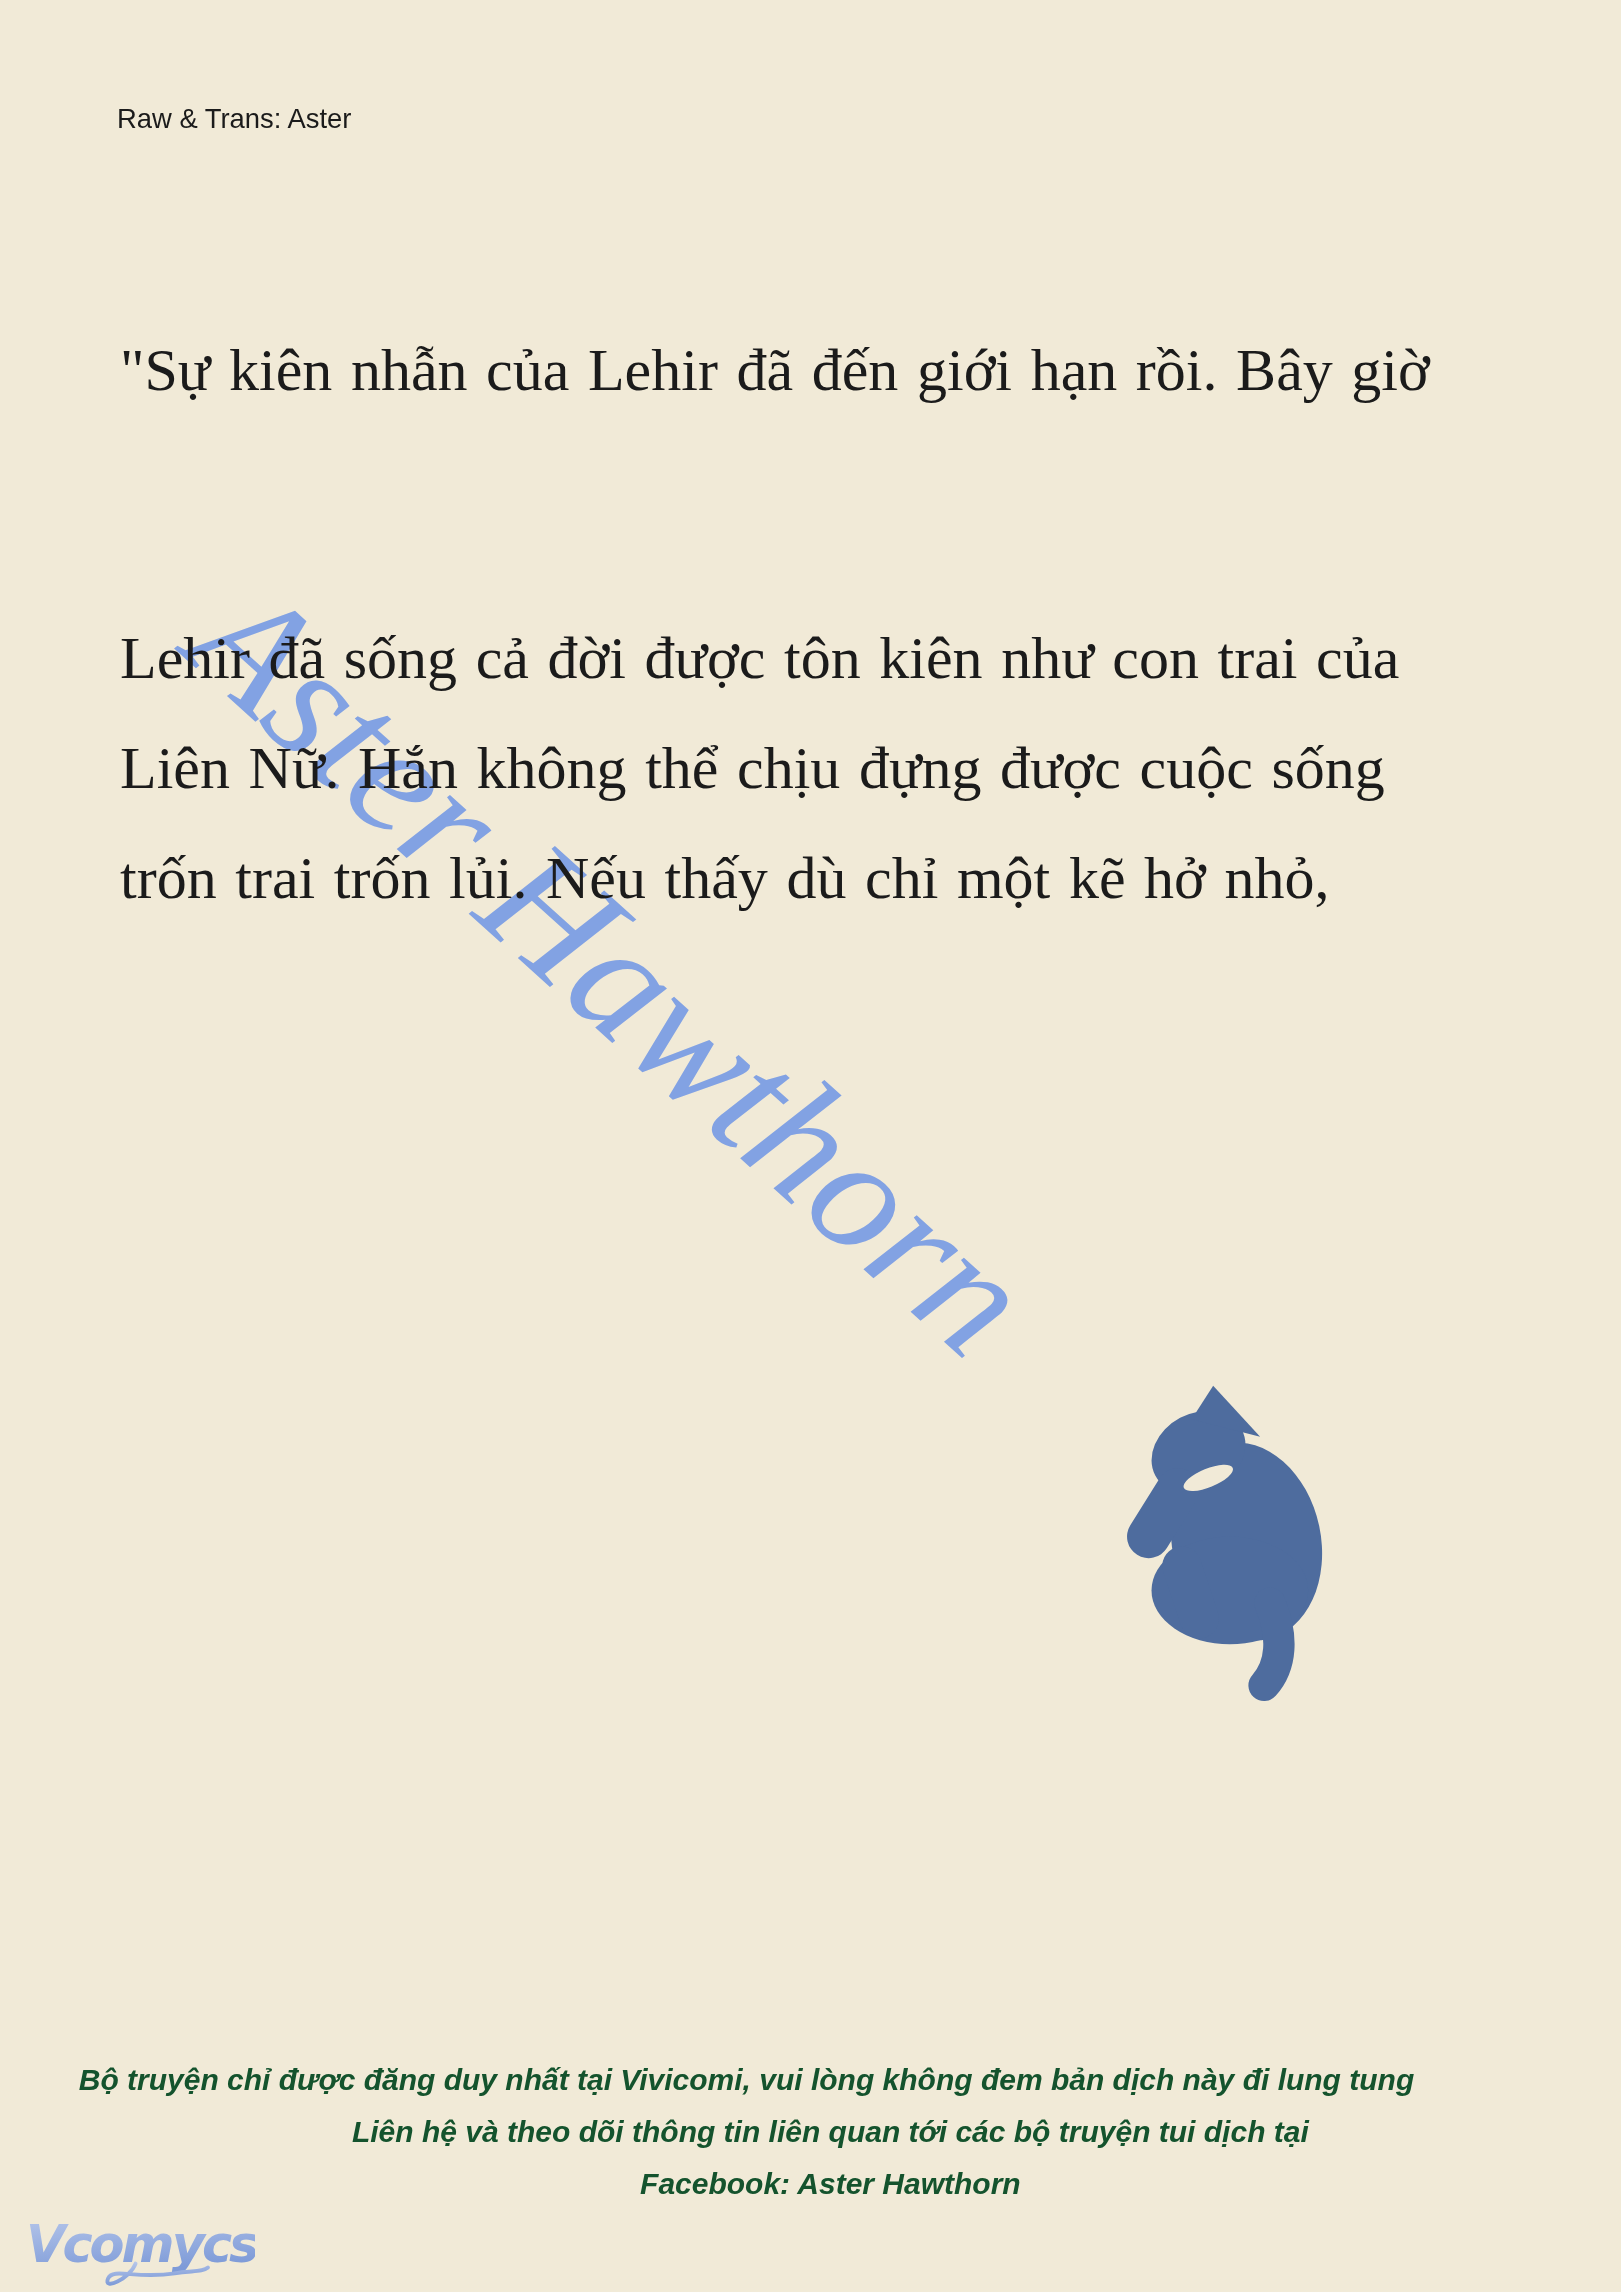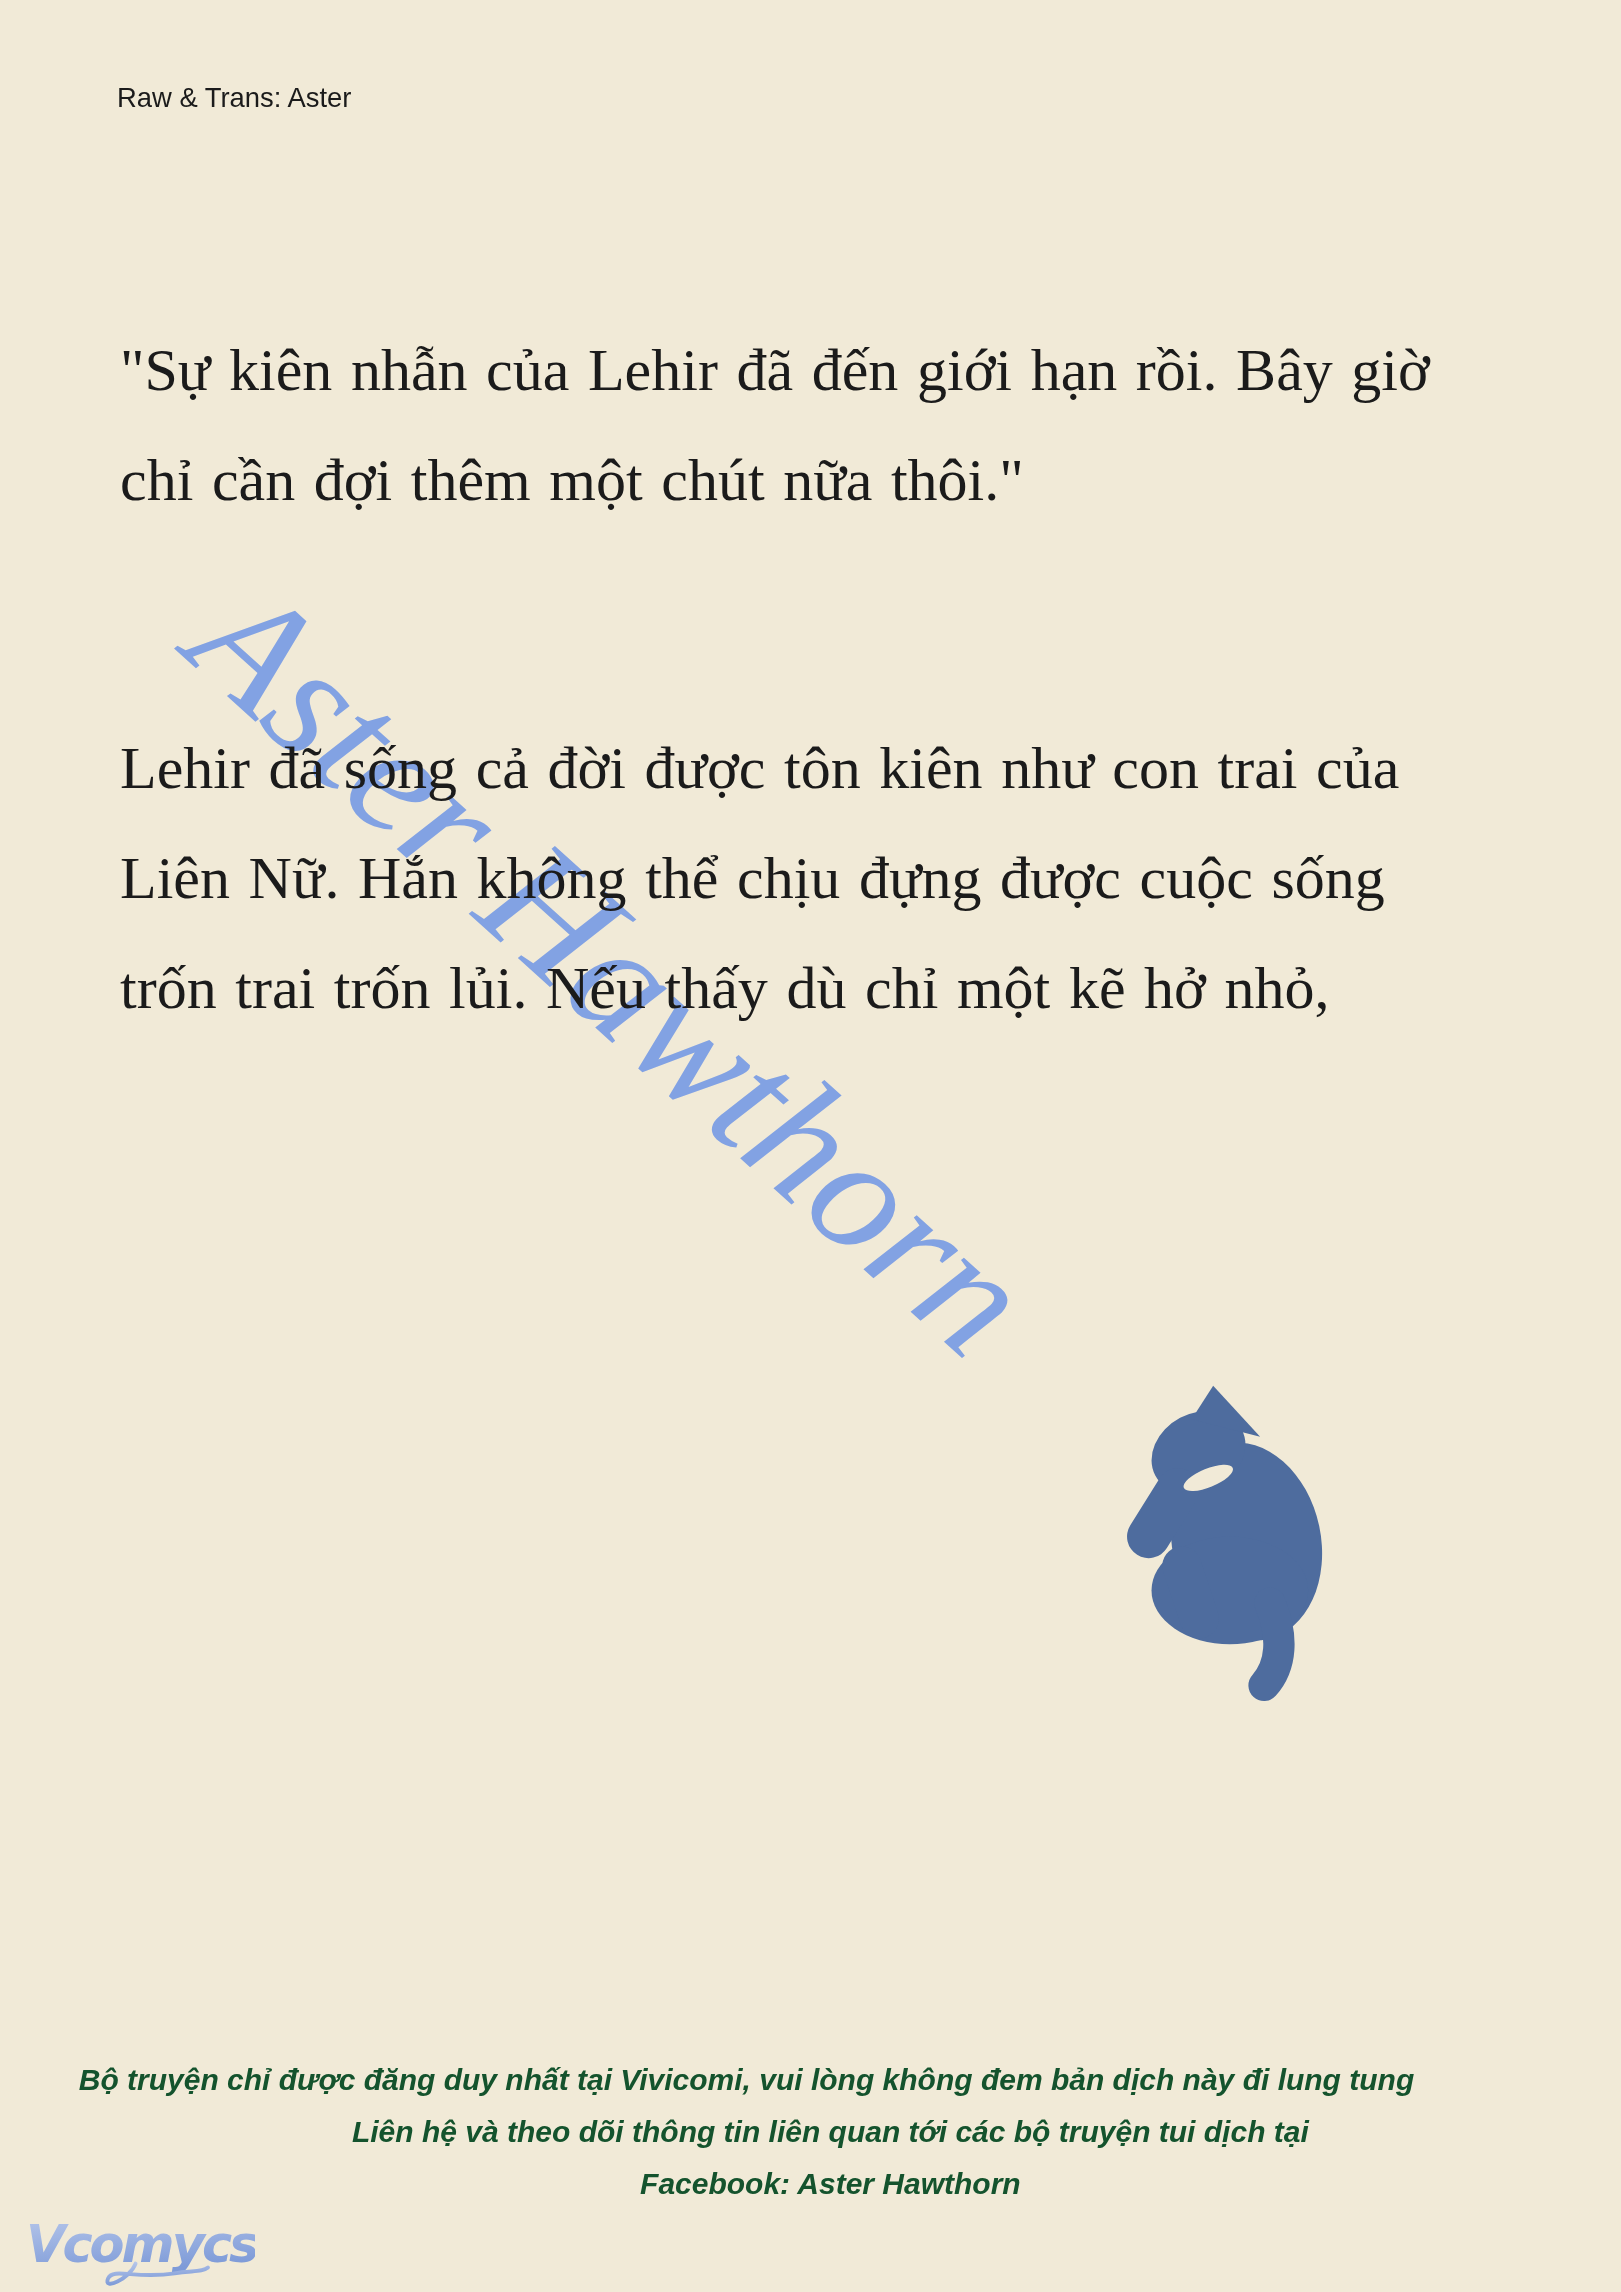--- a/index.html
+++ b/index.html
@@ -4,21 +4,21 @@
 <style>
   html,body{margin:0;padding:0;background:#888;}
   .page{
     position:relative;
     width:1621px;height:2293px;
     background:#f1ead7;
     overflow:hidden;
     font-family:"Liberation Serif",serif;
   }
   .credit{
-    position:absolute;left:117px;top:82px;
+    position:absolute;left:117px;top:103px;
     font-family:"Liberation Sans",sans-serif;
     font-size:27.4px;line-height:1.15;
     color:#1b1b1b;
     z-index:4;
   }
   .watermark{
     position:absolute;left:281px;top:543px;
     font-family:"Liberation Serif",serif;
     font-style:italic;
     font-size:165px;
@@ -70,21 +70,20 @@
 
 <div class="page">
 
   <div class="credit">Raw &amp; Trans: Aster</div>
 
   <div class="watermark">Aster Hawthorn</div>
 
   <main class="body-text">
     <p>
       <span class="line">"Sự kiên nhẫn của Lehir đã đến giới hạn rồi. Bây giờ</span>
-      <span class="line">chỉ cần đợi thêm một chút nữa thôi."</span>
     </p>
     <p>
       <span class="line">Lehir đã sống cả đời được tôn kiên như con trai của</span>
       <span class="line">Liên Nữ. Hắn không thể chịu đựng được cuộc sống</span>
       <span class="line">trốn trai trốn lủi. Nếu thấy dù chỉ một kẽ hở nhỏ,</span>
     </p>
   </main>
 
   <svg class="cat" viewBox="0 0 212 330" aria-hidden="true">
     <g fill="#4e6c9e" stroke="none">

